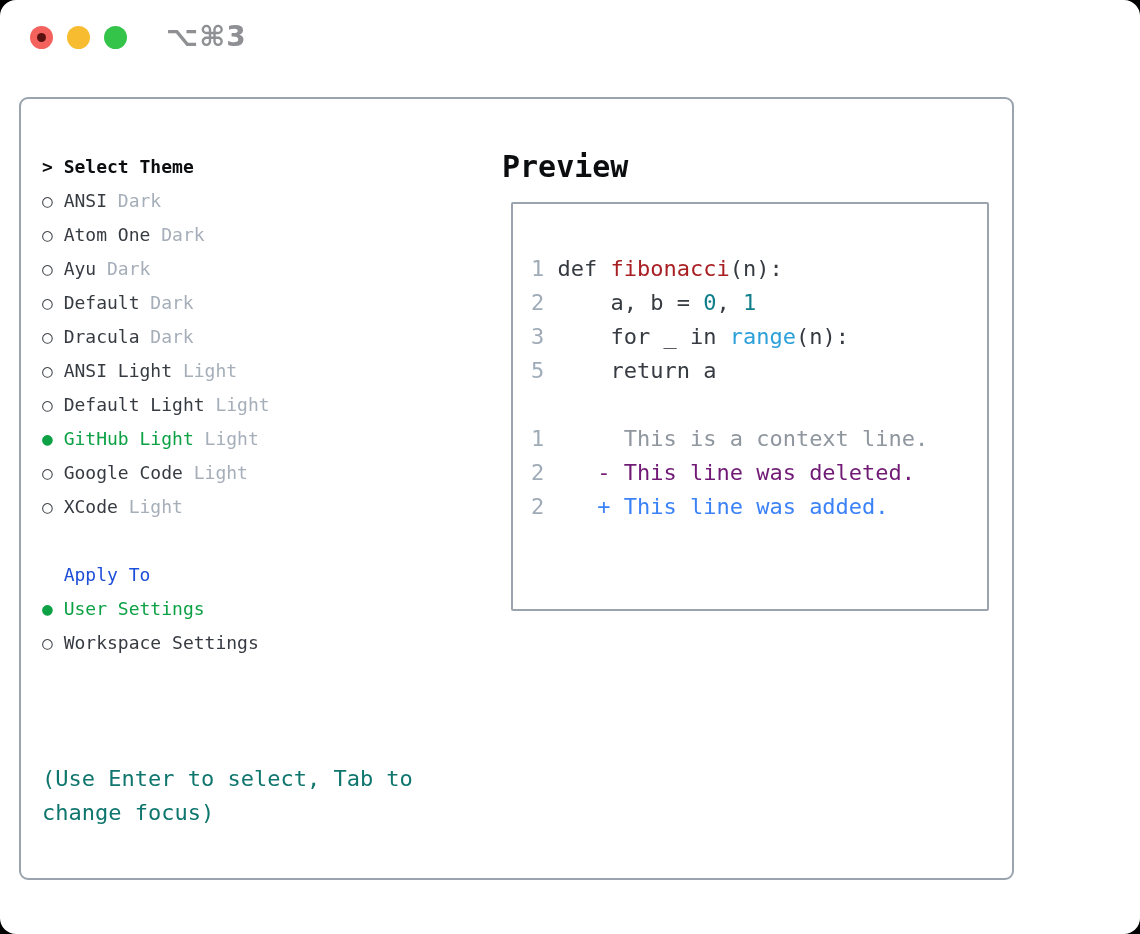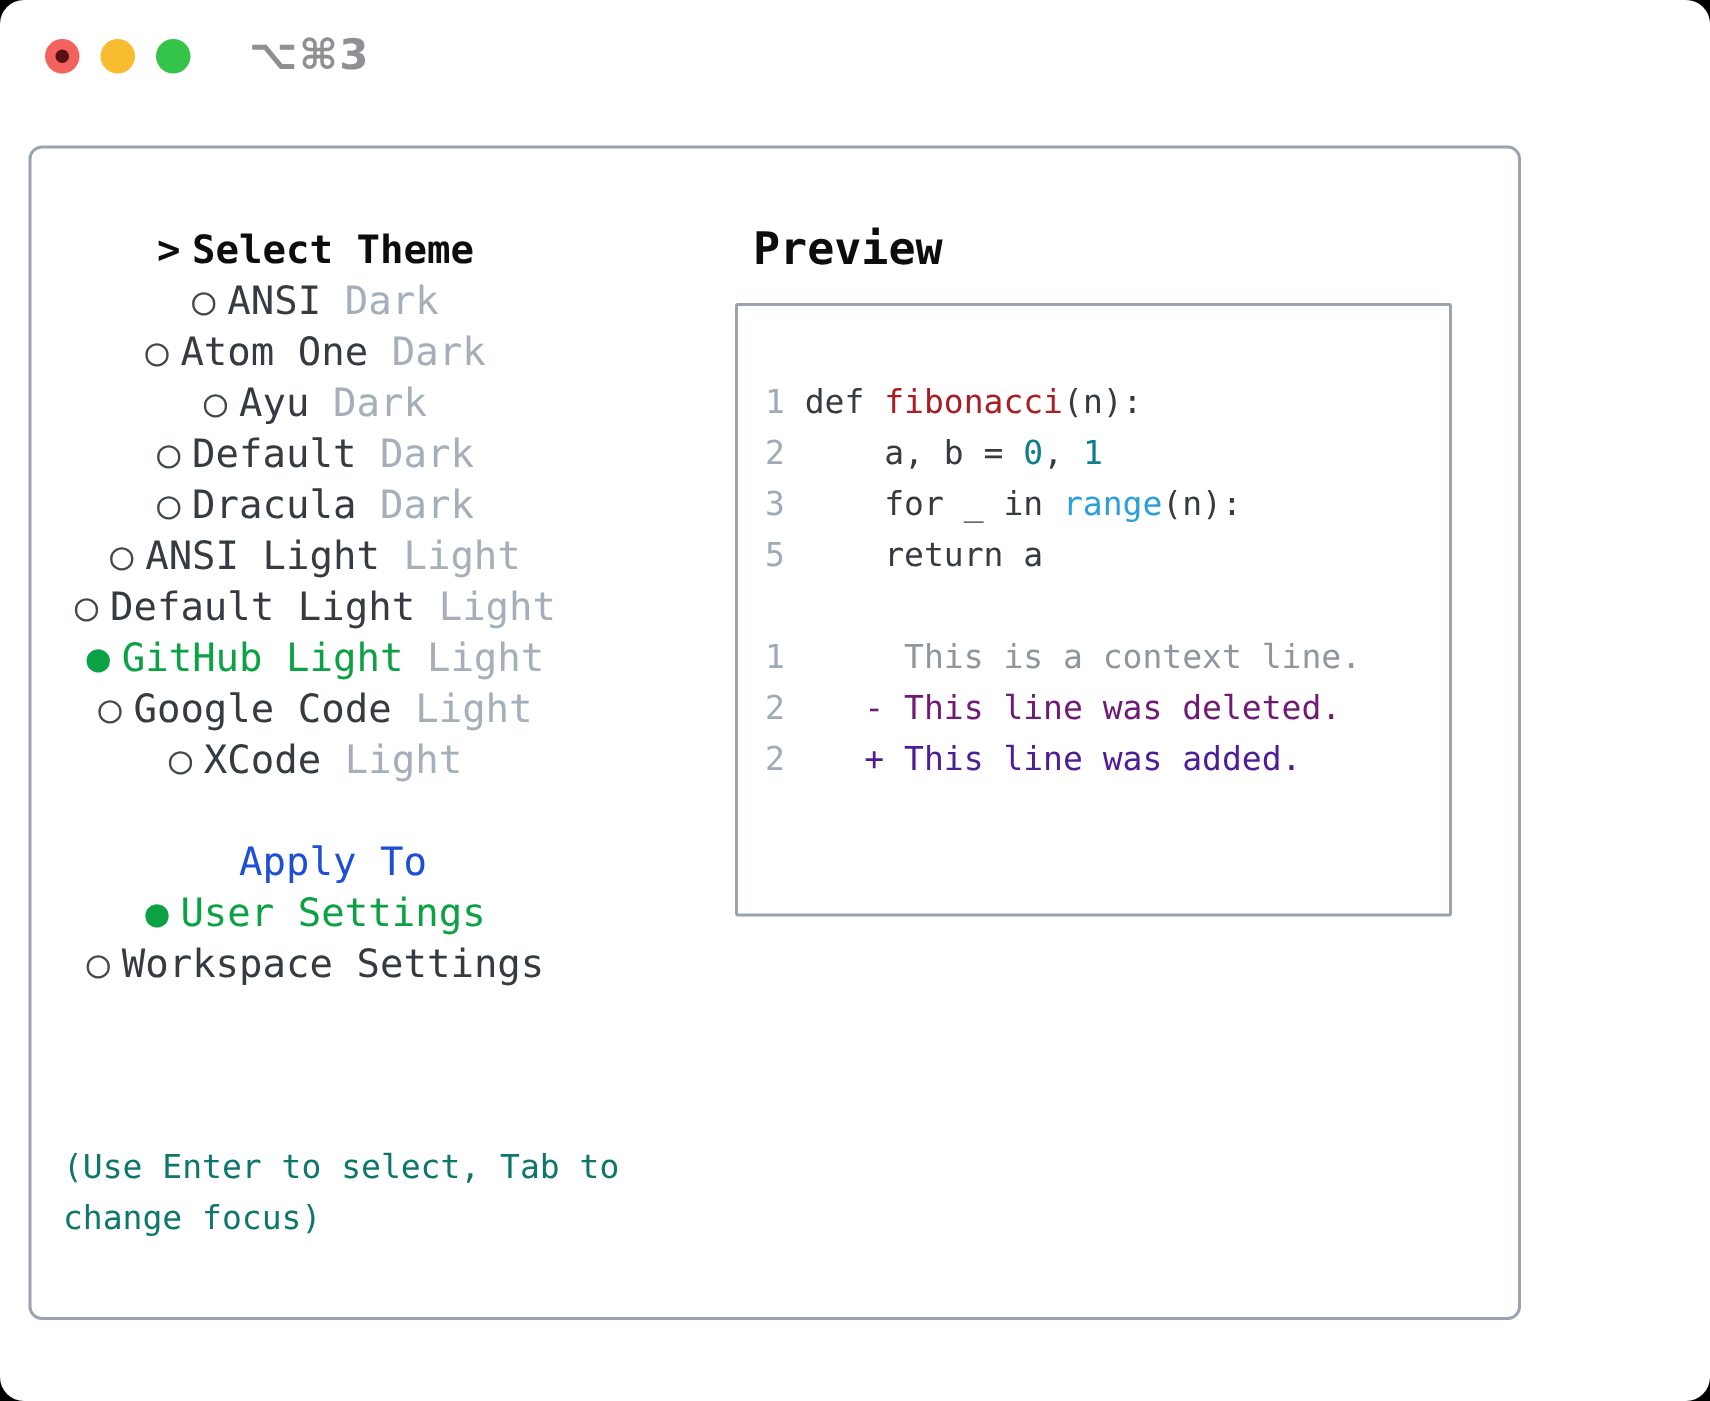--- a/index.html
+++ b/index.html
@@ -16,46 +16,46 @@
   .light .dot{width:9px;height:9px;border-radius:50%;background:#5a1210;}
   .wtitle{position:absolute;left:166px;top:20px;font-family:"DejaVu Sans", sans-serif;
           font-size:28px;font-weight:700;color:#8f9094;letter-spacing:1px;line-height:34px;}
 
   
   .panel{position:absolute;left:19px;top:97px;width:995px;height:783px;box-sizing:border-box;
          border:2px solid #9aa3ae;border-radius:9px;background:#fff;}
 
   
   .theme-col{position:absolute;left:21px;top:51px;}
-  .row{height:34px;line-height:34px;font-size:26px;white-space:pre;color:#363b42;text-align:center;}
+  .row{height:34px;line-height:34px;font-size:18px;white-space:pre;color:#363b42;}
   .row .bullet{display:inline-block;width:2ch;color:#42474d;}
   .row .variant{padding-left:1ch;color:#a5aeb9;}
   .row.header .bullet{color:#0b0d0f;font-weight:700;}
   .row .hdr{font-weight:700;color:#0b0d0f;}
   .row.selected .bullet,.row.selected .name{color:#0ca144;}
   .row.spacer{height:34px;}
   .row .apply{color:#1d4ed8;}
 
   .hint{position:absolute;left:21px;top:663px;width:445px;font-size:22px;line-height:34px;
         color:#0f766e;white-space:normal;}
 
   
   .preview-title{position:absolute;left:481px;top:51px;height:34px;line-height:34px;
                  font-size:30px;font-weight:700;color:#0b0d0f;}
-  .preview-box{position:absolute;left:469px;top:103px;width:478px;height:409px;box-sizing:border-box;
+  .preview-box{position:absolute;left:490px;top:103px;width:478px;height:409px;box-sizing:border-box;
                border:2px solid #9aa3ae;border-radius:2px;background:#fff;padding:48px 0 0 18px;overflow:hidden;}
   .cl{height:34px;line-height:34px;font-size:22px;white-space:pre;}
   .cl .ln{display:inline-block;width:1ch;margin-right:1ch;color:#a0abb8;}
   .t-plain{color:#363b42;}
   .t-func{color:#a81e22;}
   .t-num{color:#0e7e8b;}
   .t-blt{color:#2ba0d9;}
   .d-ctx{color:#8f969e;}
   .d-del{color:#701a75;}
-  .d-add{color:#4c1d95;}
+  .d-add{color:#3b82f6;}
 </style>
 </head>
 <body>
 
 <div class="window">
 
   <div class="lights">
     <span class="light red">
         <span class="dot"></span>
       </span>

